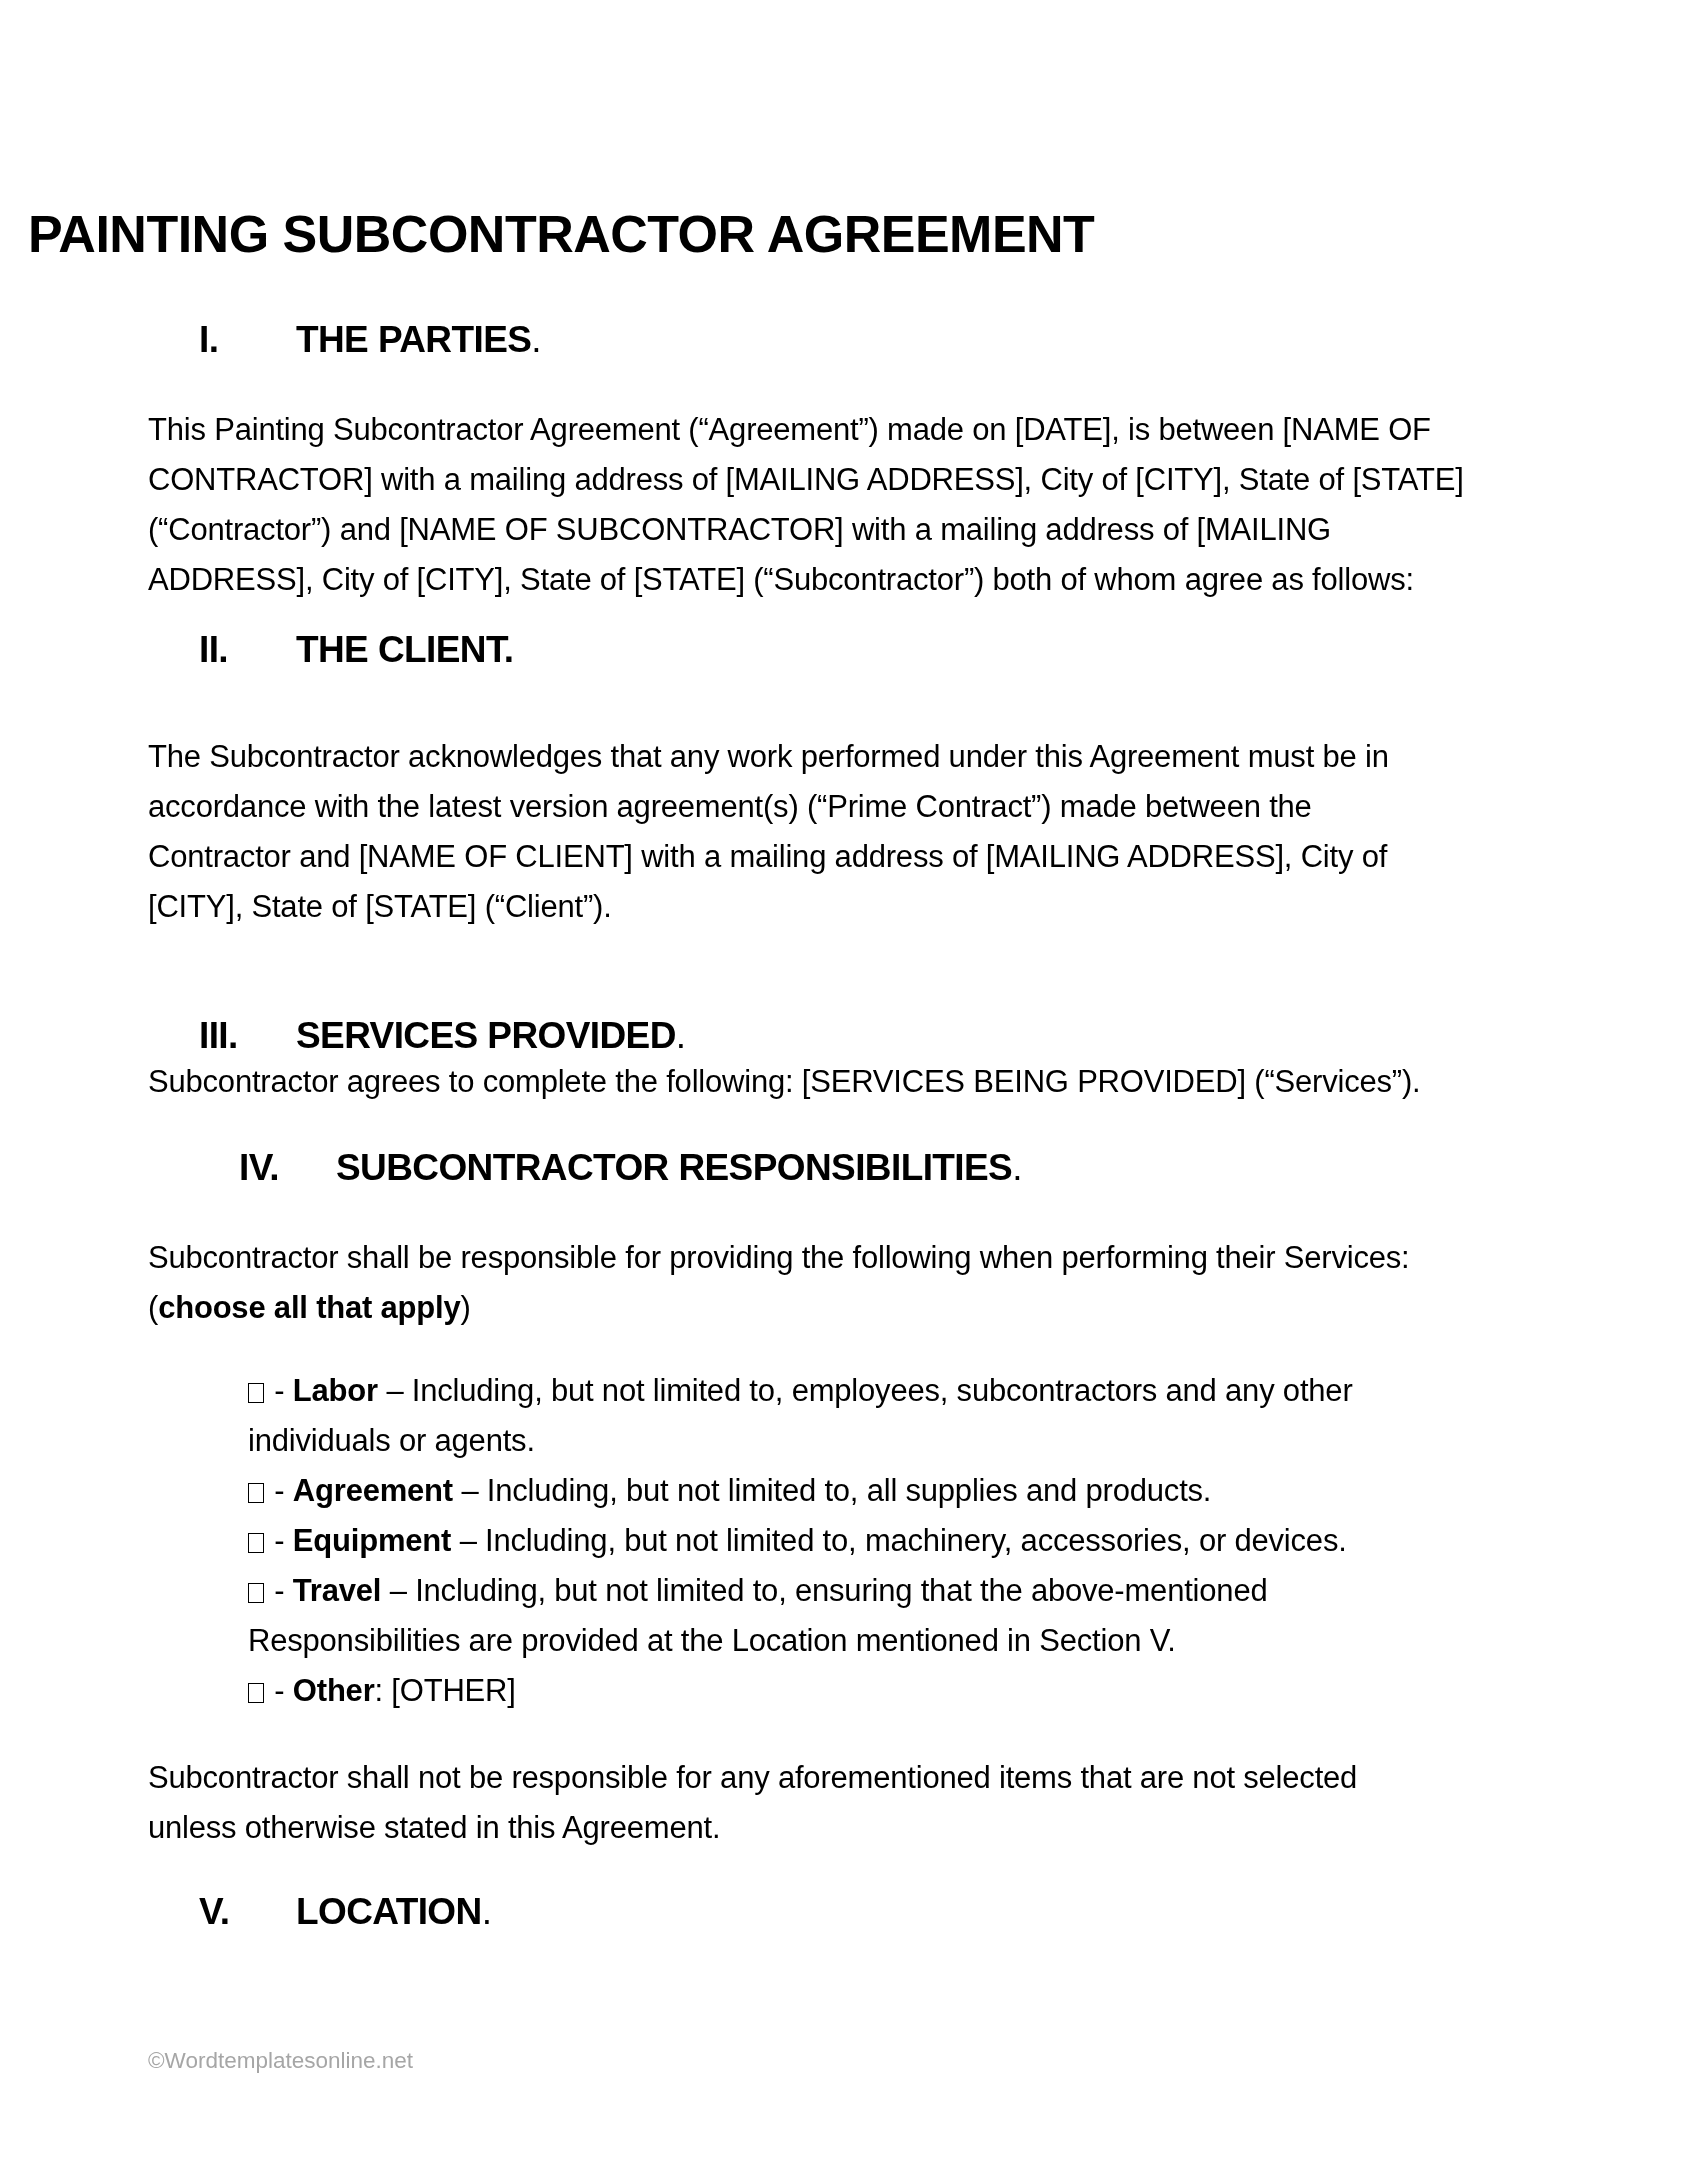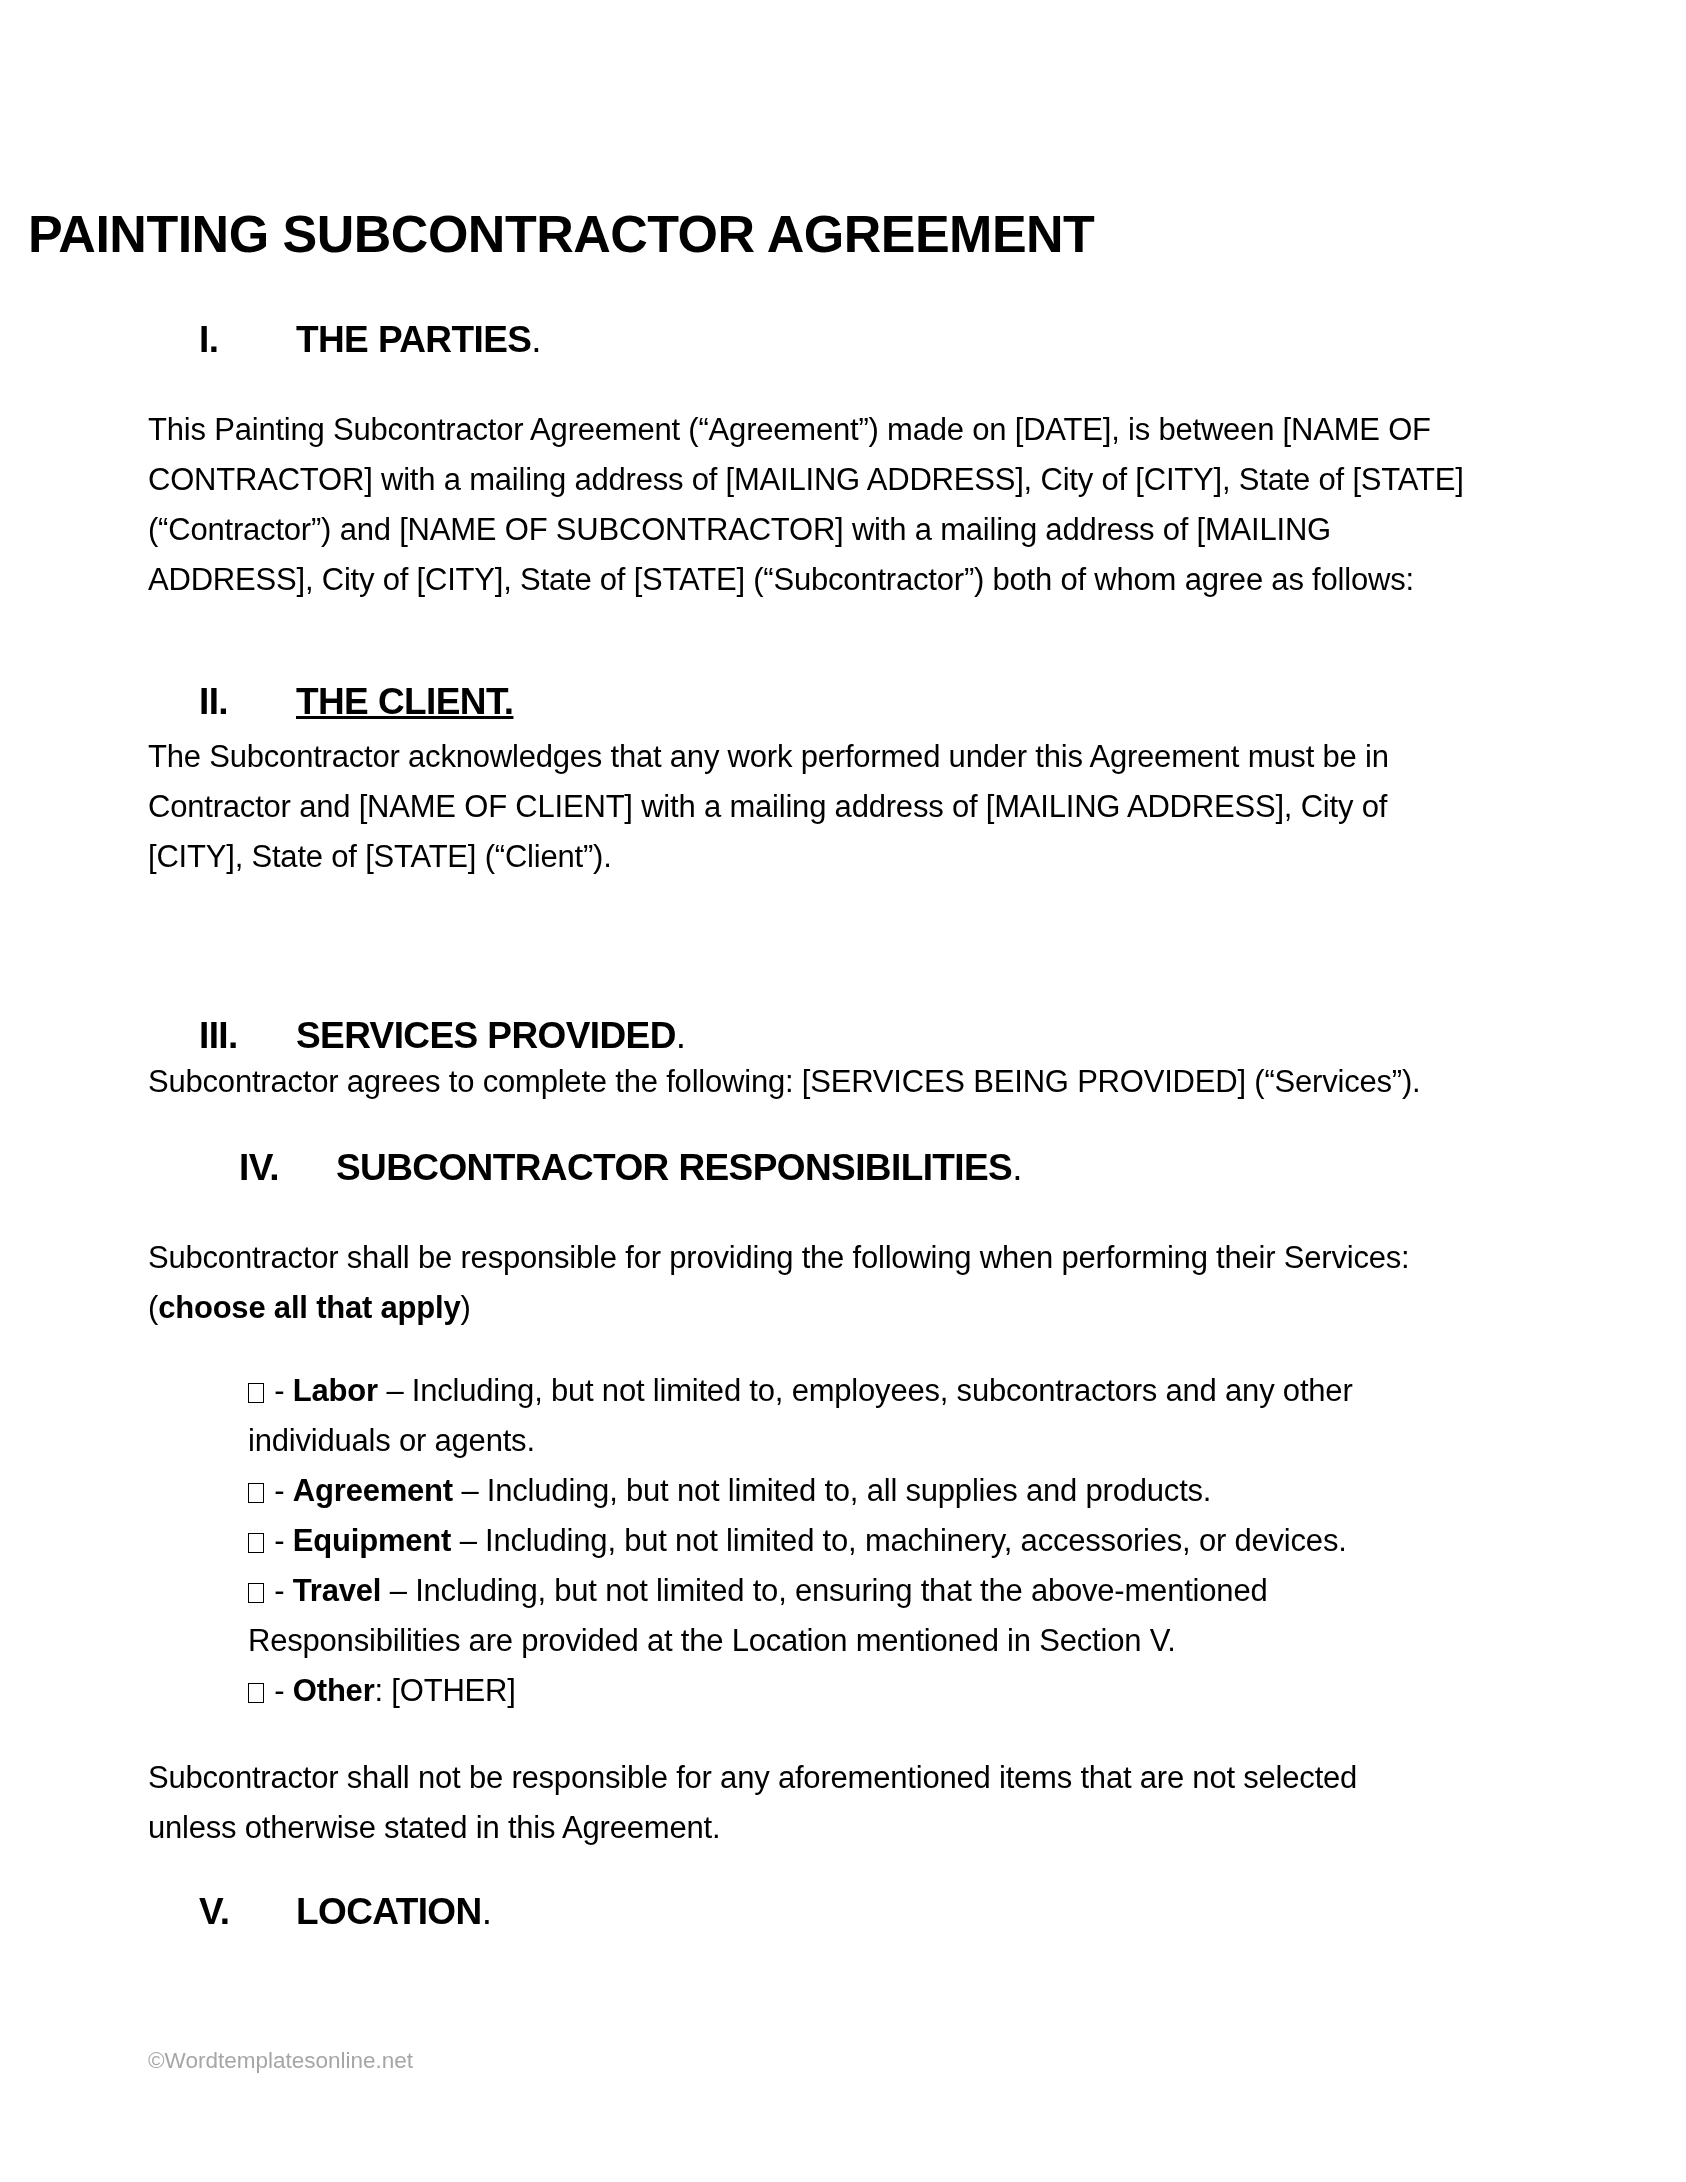--- a/index.html
+++ b/index.html
@@ -32,25 +32,26 @@
   <div class="sec" style="top:319px;">
     <span class="num">I.</span><span>THE PARTIES</span><span class="dot">.</span>
   </div>
   <div class="para" style="top:405px;">
     <span class="line">This Painting Subcontractor Agreement (“Agreement”) made on [DATE], is between [NAME OF</span>
     <span class="line">CONTRACTOR] with a mailing address of [MAILING ADDRESS], City of [CITY], State of [STATE]</span>
     <span class="line">(“Contractor”) and [NAME OF SUBCONTRACTOR] with a mailing address of [MAILING</span>
     <span class="line">ADDRESS], City of [CITY], State of [STATE] (“Subcontractor”) both of whom agree as follows:</span>
   </div>
 
-  <div class="sec" style="top:681px;text-decoration:underline;">
+  <div class="sec" style="top:629px;">
     <span class="num">II.</span><span>THE CLIENT.</span><span class="dot"></span>
   </div>
   <div class="para" style="top:732px;">
     <span class="line">The Subcontractor acknowledges that any work performed under this Agreement must be in</span>
+    <span class="line">accordance with the latest version agreement(s) (“Prime Contract”) made between the</span>
     <span class="line">Contractor and [NAME OF CLIENT] with a mailing address of [MAILING ADDRESS], City of</span>
     <span class="line">[CITY], State of [STATE] (“Client”).</span>
   </div>
 
   <div class="sec" style="top:1015px;">
     <span class="num">III.</span><span>SERVICES PROVIDED</span><span class="dot">.</span>
   </div>
   <div class="para" style="top:1057px;">
     <span class="line">Subcontractor agrees to complete the following: [SERVICES BEING PROVIDED] (“Services”).</span>
   </div>

